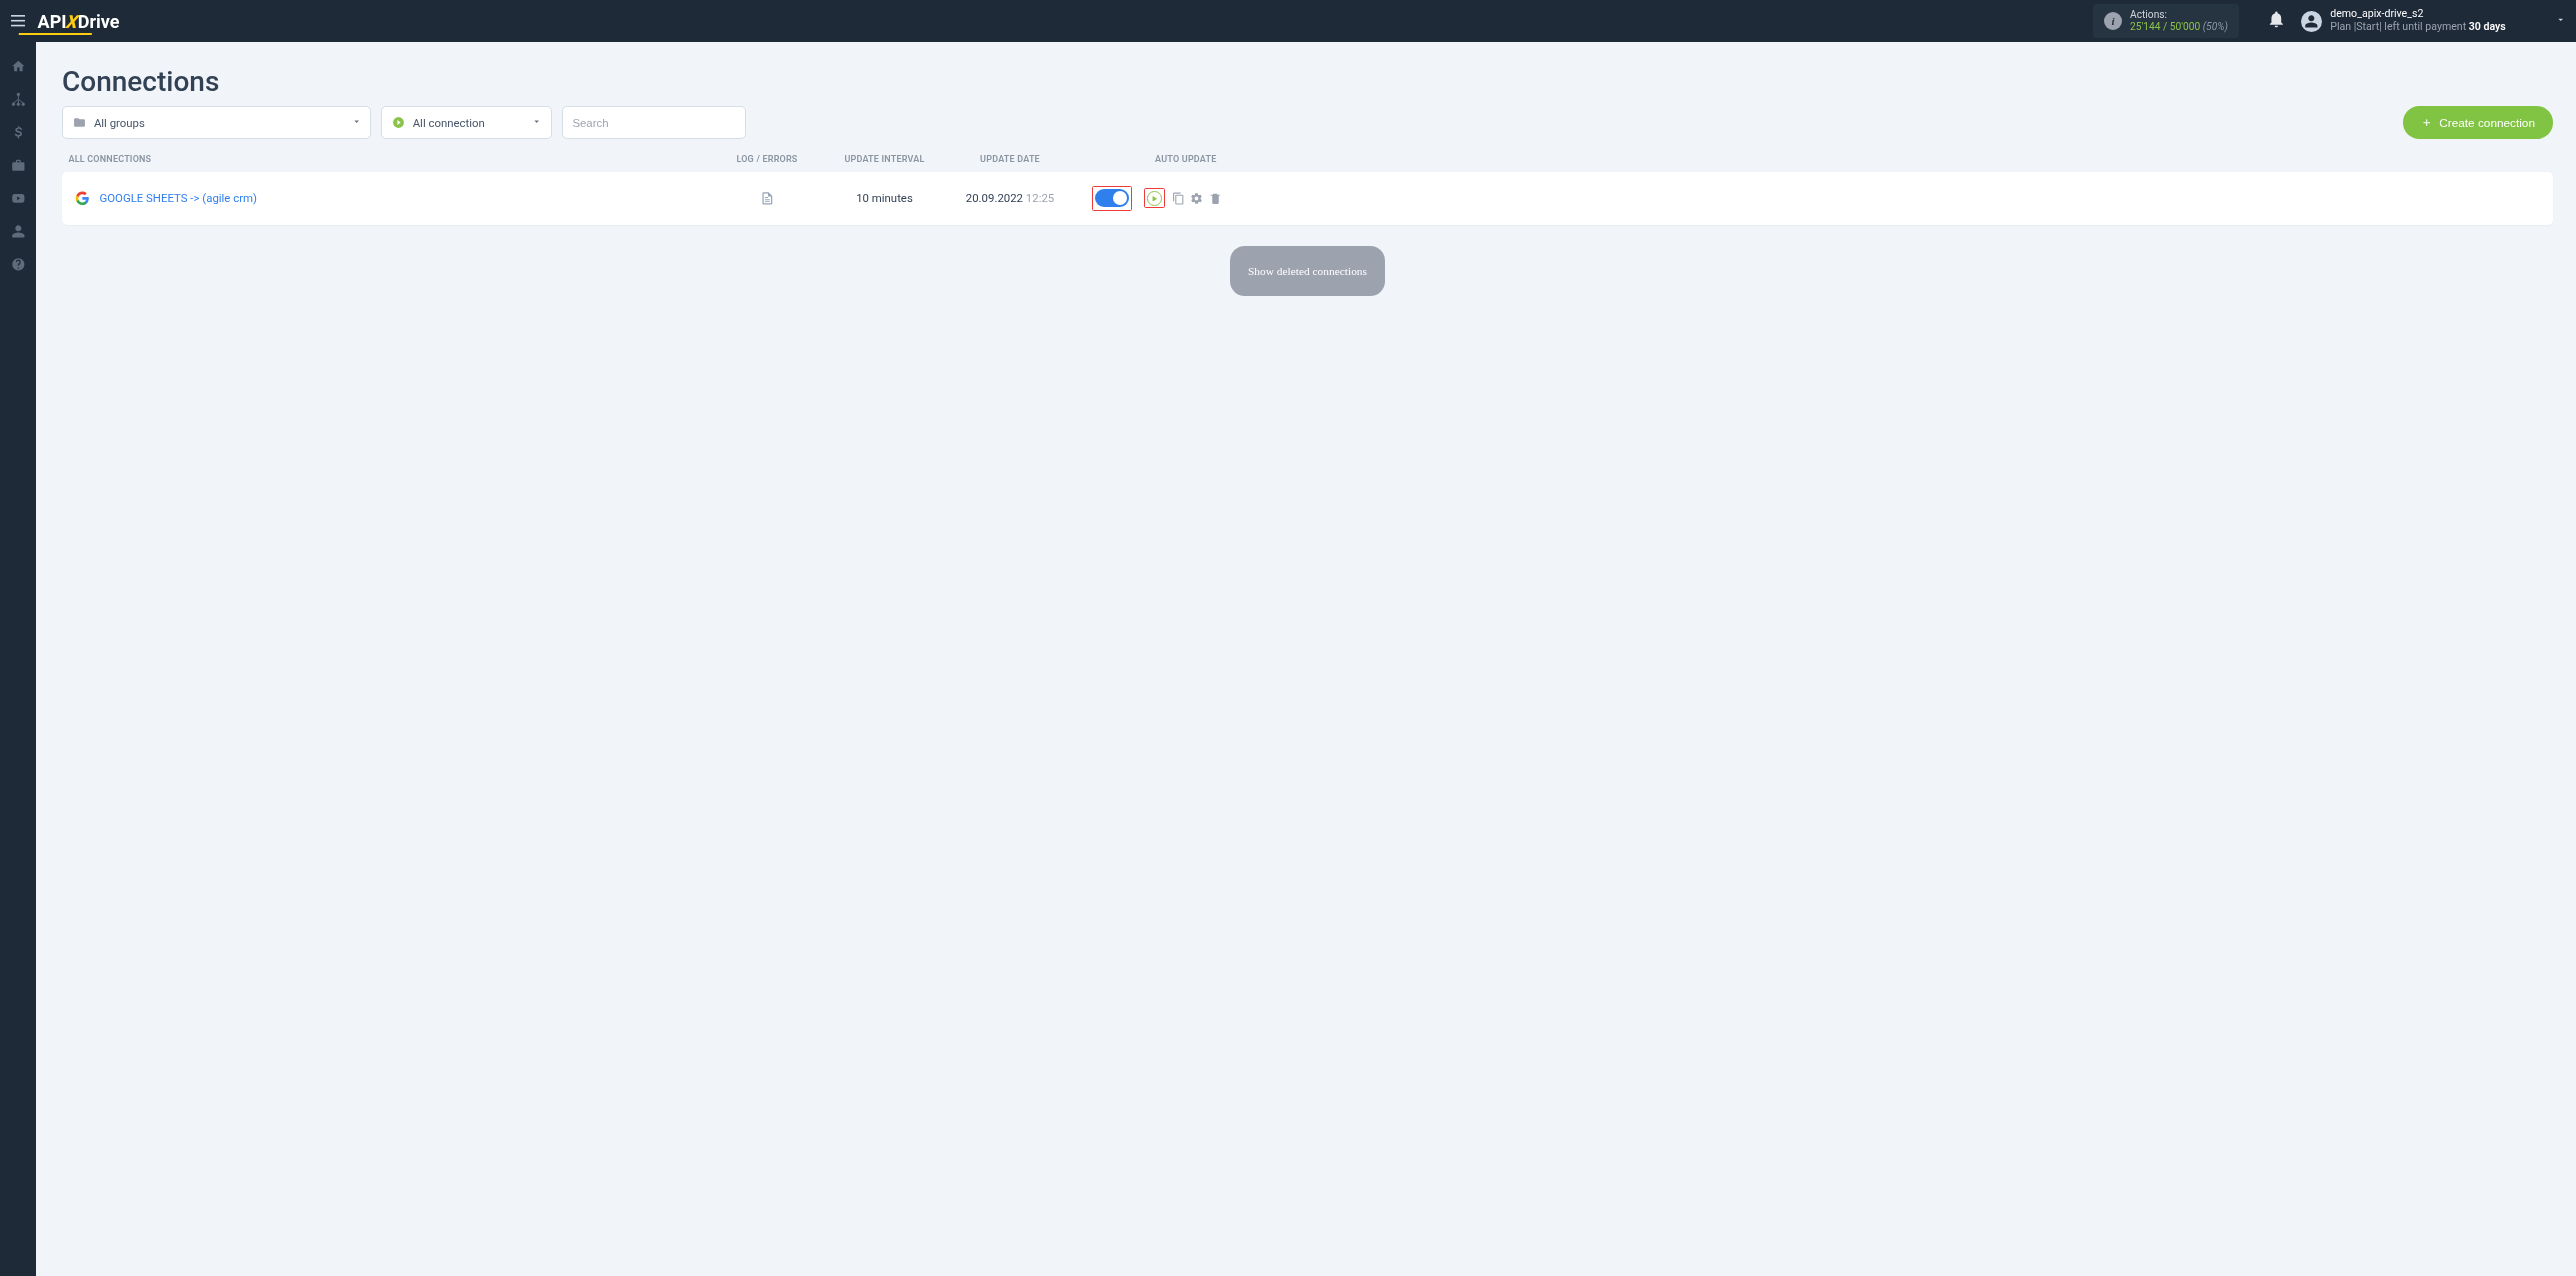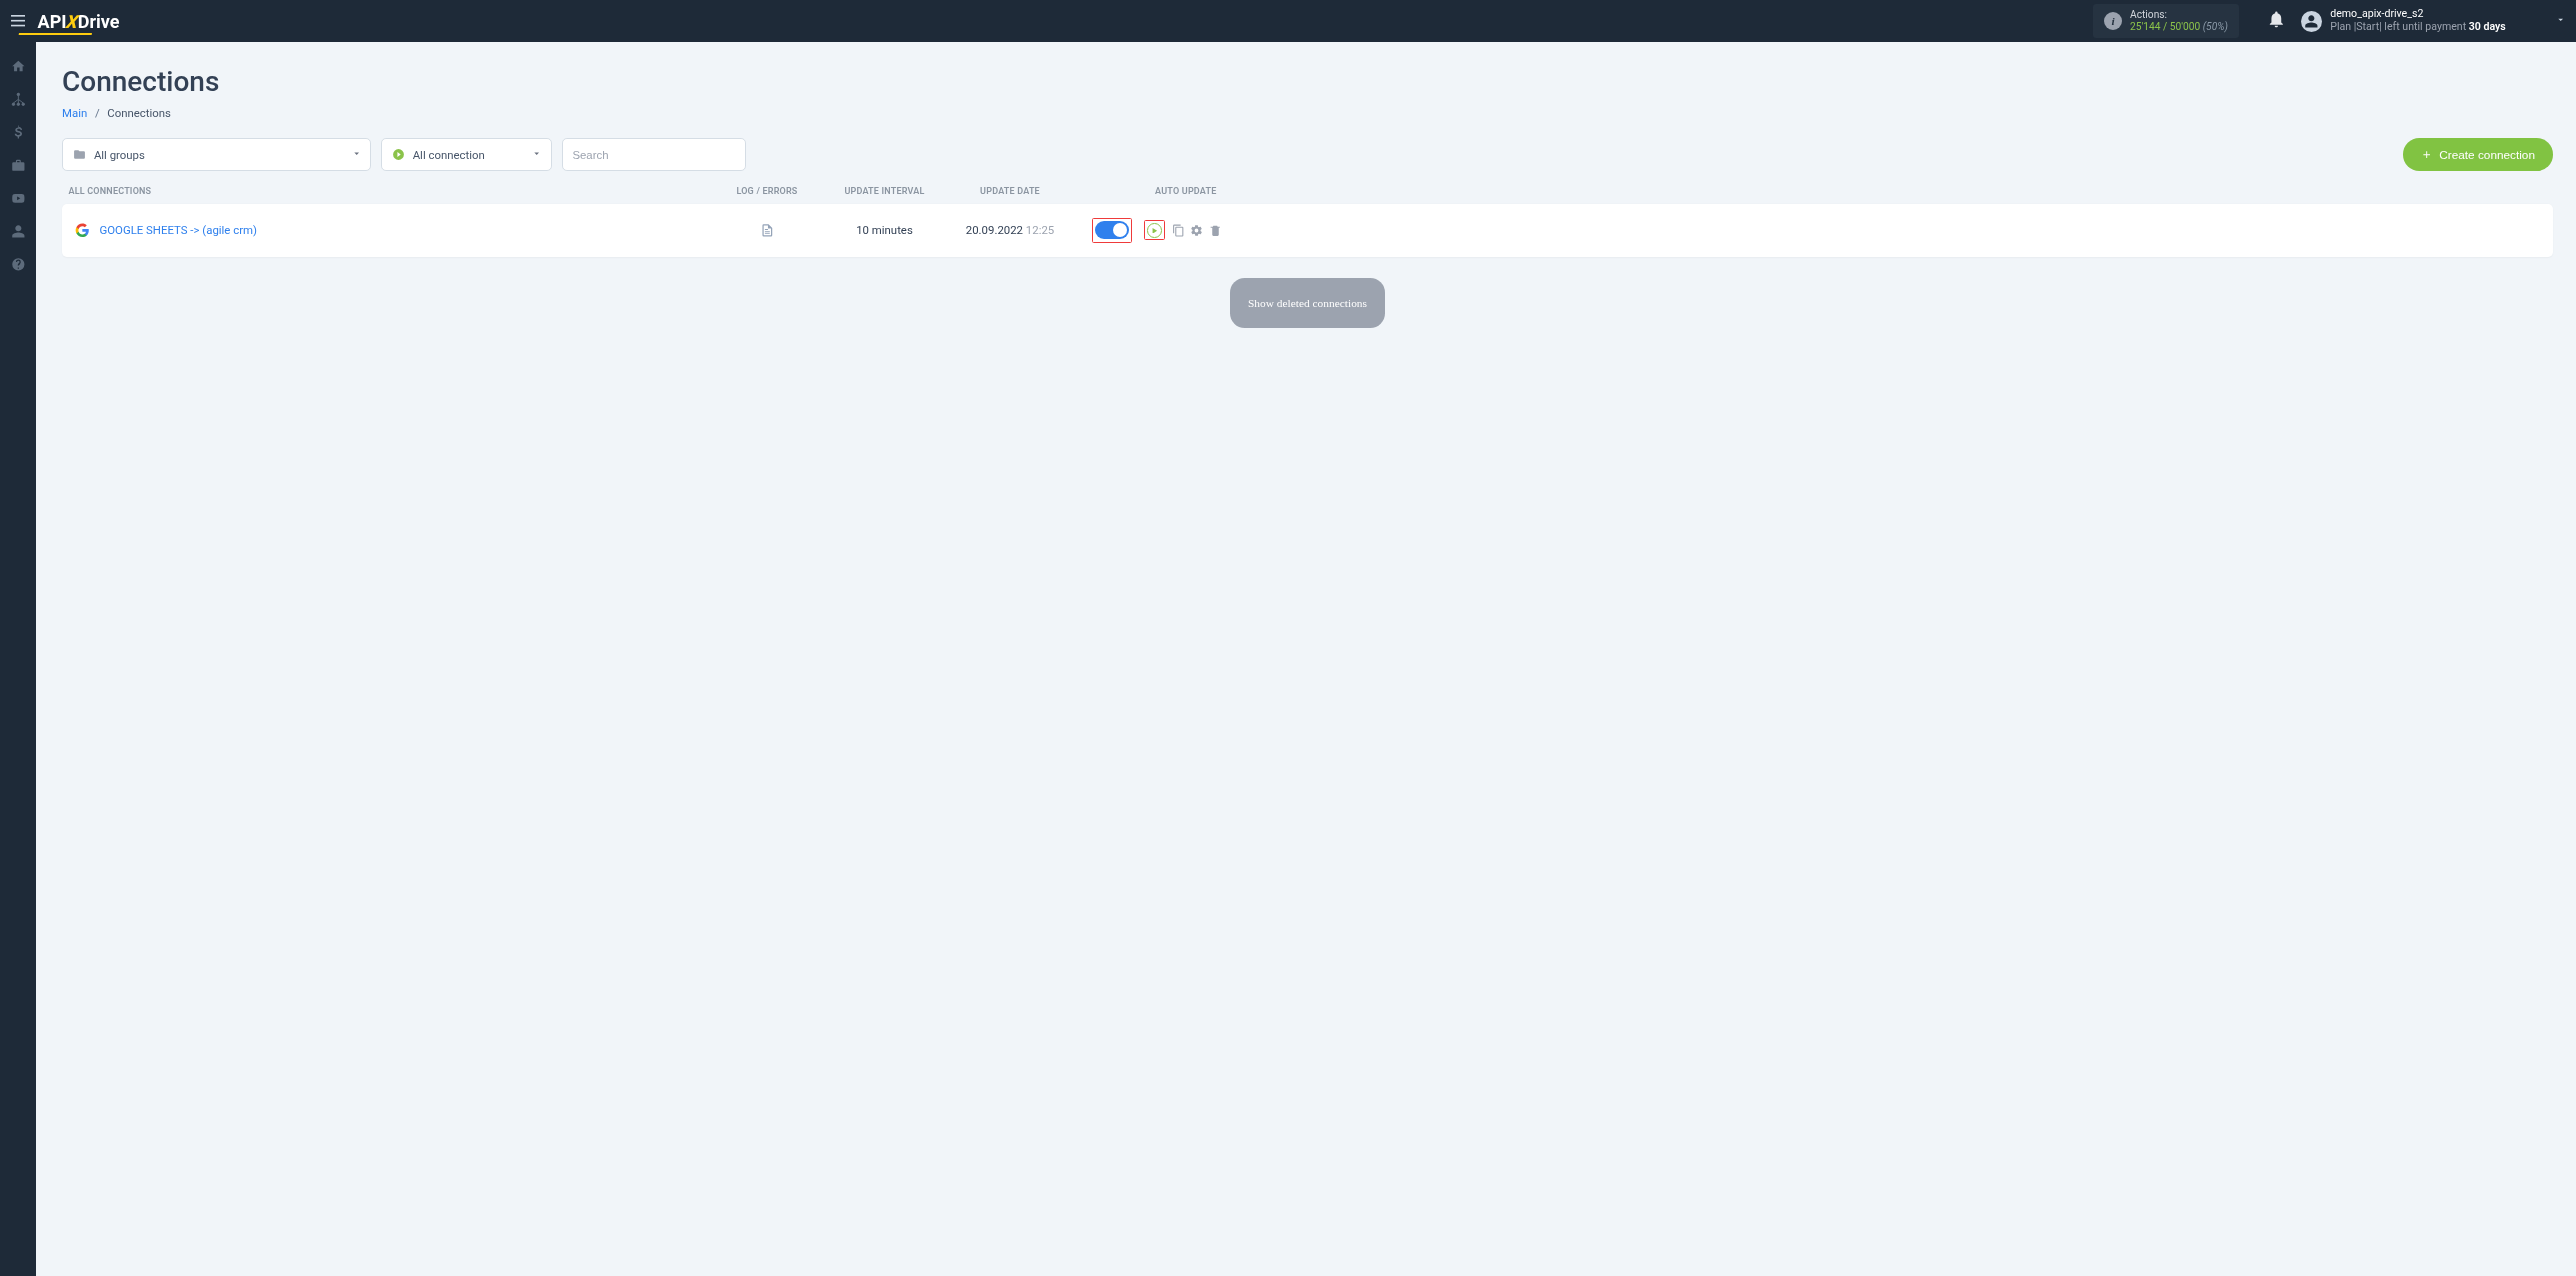--- a/index.html
+++ b/index.html
@@ -191,25 +191,20 @@
     </div>
   <div class="nav-item">
       <svg viewBox="0 0 24 24">
         <path d="M12 2a10 10 0 100 20 10 10 0 000-20zm1 17h-2v-2h2v2zm2.07-7.75l-.9.92A3.4 3.4 0 0013 14h-2v-.5a4 4 0 011.17-2.83l1.24-1.26A2 2 0 0012 6a2 2 0 00-2 2H8a4 4 0 018 0c0 .88-.36 1.68-.93 2.25z"></path>
       </svg>
     </div>
 </div>
 
 <div class="main">
   <h1 class="page-title">Connections</h1>
-  <div class="breadcrumb">
-    <a href="#">Main</a>
-    <span class="sep">/</span>
-    <span>Connections</span>
-  </div>
 
   <div class="controls-row">
     <div class="select-box groups-select">
       <span class="sel-icon">
           <svg viewBox="0 0 24 24">
             <path d="M10 4H4a2 2 0 00-2 2v12a2 2 0 002 2h16a2 2 0 002-2V8a2 2 0 00-2-2h-8l-2-2z"></path>
           </svg>
         </span>
       <span>All groups</span>
       <span class="chev"><svg viewBox="0 0 24 24">

